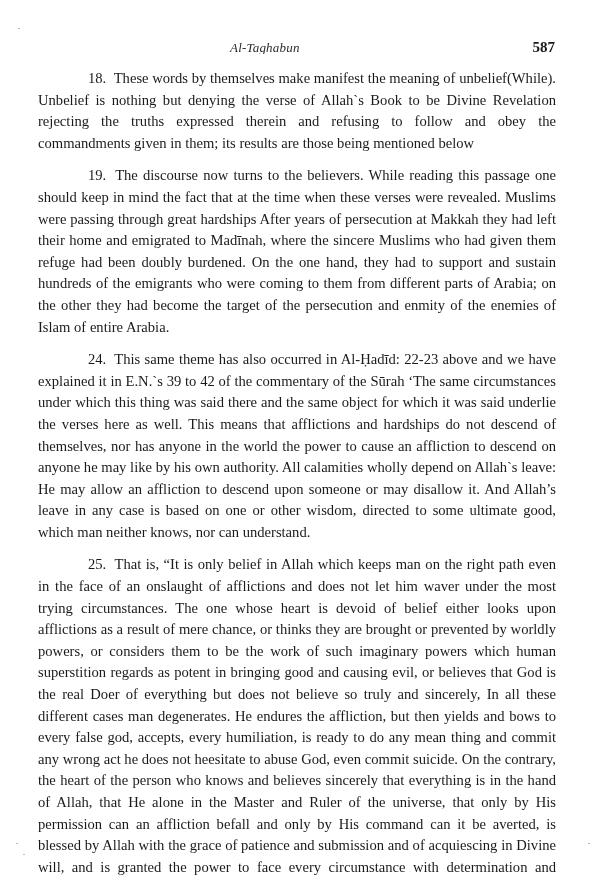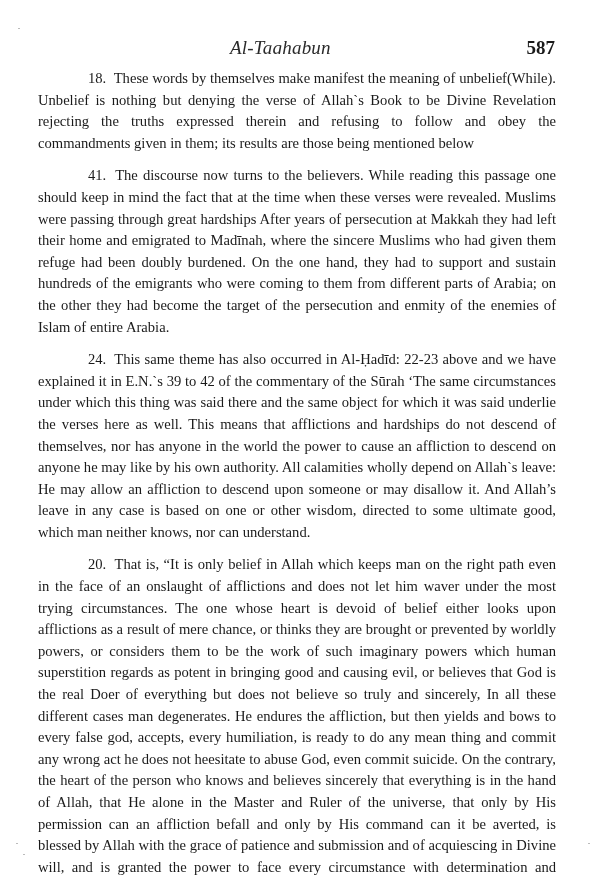--- a/index.html
+++ b/index.html
@@ -26,31 +26,31 @@
       left: 40px;
       width: 515px;
       height: 20px;
       overflow: hidden;
     }
     .header-title {
       position: absolute;
       left: 190px;
       top: 6px;
       font-style: italic;
-      font-size: 19px;
+      font-size: 13px;
       color: #2a2a2a;
       letter-spacing: 0.2px;
       line-height: 15px;
     }
     .page-number {
       position: absolute;
       right: 0;
       top: 6px;
       font-weight: bold;
-      font-size: 19px;
+      font-size: 15px;
       color: #1a1a1a;
       line-height: 15px;
     }
     .body-text {
       position: absolute;
       top: 68px;
       left: 38px;
       width: 518px;
       font-size: 14.6px;
       line-height: 21.6px;
@@ -78,29 +78,29 @@
     <span class="header-title">Al-Taghabun</span>
     <span class="page-number">587</span>
   </div>
 
   <div class="body-text">
     <p class="para">
       <span class="num">18.</span>
       <span>These words by themselves make manifest the meaning of unbelief(While). Unbelief is nothing but denying the verse of Allah`s Book to be Divine Revelation rejecting the truths expressed therein and refusing to follow and obey the commandments given in them; its results are those being mentioned below</span>
     </p>
     <p class="para">
-      <span class="num">41.</span>
+      <span class="num">19.</span>
       <span>The discourse now turns to the believers. While reading this passage one should keep in mind the fact that at the time when these verses were revealed. Muslims were passing through great hardships After years of persecution at Makkah they had left their home and emigrated to Madīnah, where the sincere Muslims who had given them refuge had been doubly burdened. On the one hand, they had to support and sustain hundreds of the emigrants who were coming to them from different parts of Arabia; on the other they had become the target of the persecution and enmity of the enemies of Islam of entire Arabia.</span>
     </p>
     <p class="para">
       <span class="num">24.</span>
       <span>This same theme has also occurred in Al-Ḥadīd: 22-23 above and we have explained it in E.N.`s 39 to 42 of the commentary of the Sūrah ‘The same circumstances under which this thing was said there and the same object for which it was said underlie the verses here as well. This means that afflictions and hardships do not descend of themselves, nor has anyone in the world the power to cause an affliction to descend on anyone he may like by his own authority. All calamities wholly depend on Allah`s leave: He may allow an affliction to descend upon someone or may disallow it. And Allah’s leave in any case is based on one or other wisdom, directed to some ultimate good, which man neither knows, nor can understand.</span>
     </p>
     <p class="para">
-      <span class="num">20.</span>
+      <span class="num">25.</span>
       <span>That is, “It is only belief in Allah which keeps man on the right path even in the face of an onslaught of afflictions and does not let him waver under the most trying circumstances. The one whose heart is devoid of belief either looks upon afflictions as a result of mere chance, or thinks they are brought or prevented by worldly powers, or considers them to be the work of such imaginary powers which human superstition regards as potent in bringing good and causing evil, or believes that God is the real Doer of everything but does not believe so truly and sincerely, In all these different cases man degenerates. He endures the affliction, but then yields and bows to every false god, accepts, every humiliation, is ready to do any mean thing and commit any wrong act he does not heesitate to abuse God, even commit suicide. On the contrary, the heart of the person who knows and believes sincerely that everything is in the hand of Allah, that He alone in the Master and Ruler of the universe, that only by His permission can an affliction befall and only by His command can it be averted, is blessed by Allah with the grace of patience and submission and of acquiescing in Divine will, and is granted the power to face every circumstance with determination and courage. Even under</span>
     </p>
   </div>
 
   <div class="scan-speck" style="left:18px;top:28px;"></div>
   <div class="scan-speck" style="left:16px;top:843px;"></div>
   <div class="scan-speck" style="left:23px;top:854px;"></div>
   <div class="scan-speck" style="left:588px;top:843px;"></div>
 </div>
 

